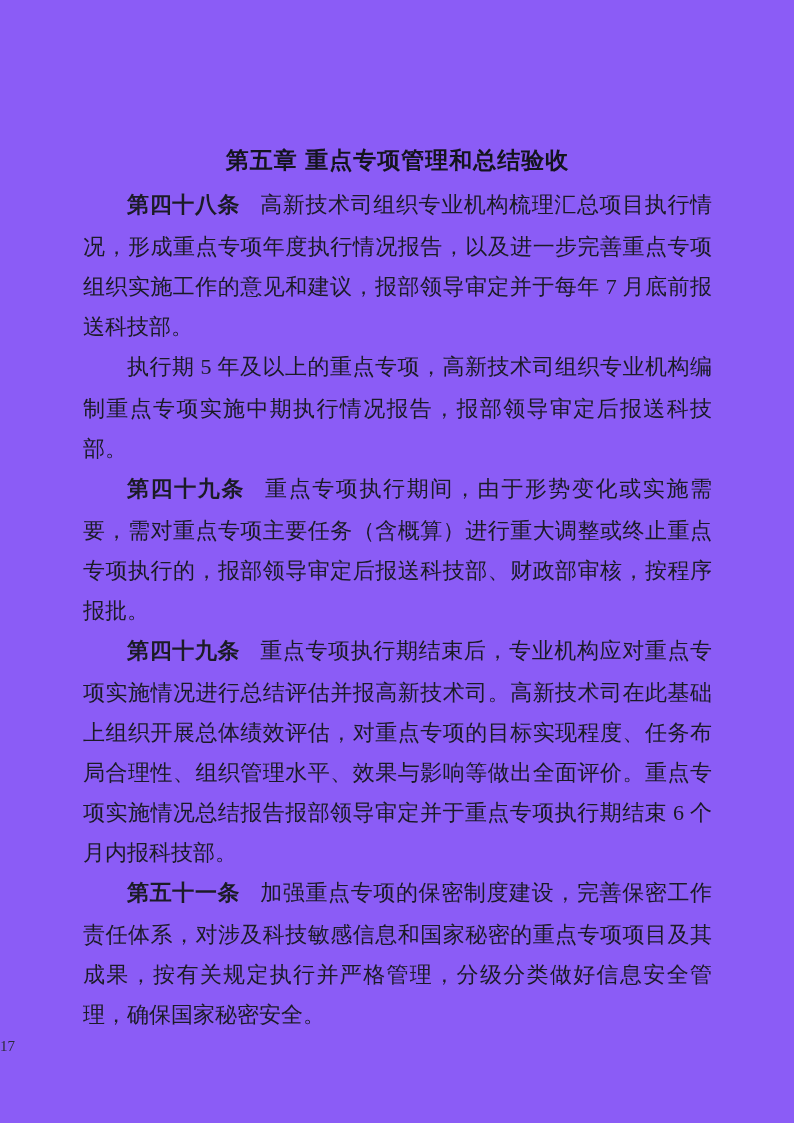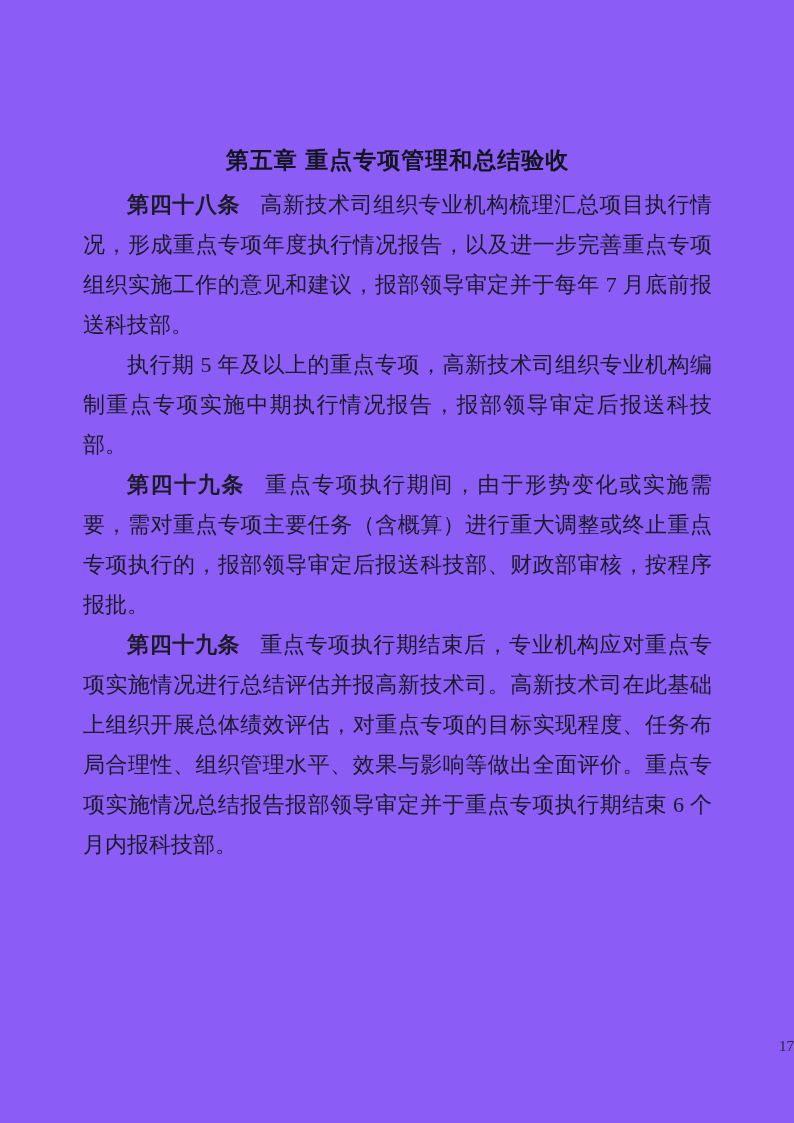--- a/index.html
+++ b/index.html
@@ -42,30 +42,31 @@
   .para {
     margin: 0;
     font-size: 22px;
     line-height: 40px;
     text-align: justify;
     text-indent: 44px;
     word-break: normal;
   }
   .term {
     font-weight: 700;
+    font-family: Liberation Mono, monospace;
   }
   .term:not(:empty) {
     margin-right: 20px;
   }
   .page-number {
     position: absolute;
     top: 1034px;
     left: 0;
     width: 794px;
-    text-align: right;
+    text-align: left;
     font-size: 15px;
     line-height: 24px;
     color: #2a2a38;
   }
 </style>
 </head>
 <body>
 
 <div class="page">
   <div class="content">
@@ -73,17 +74,18 @@
     <div class="chapter-title">第五章 重点专项管理和总结验收</div>
 
     <p class="para"><span class="term">第四十八条</span><span>高新技术司组织专业机构梳理汇总项目执行情况，形成重点专项年度执行情况报告，以及进一步完善重点专项组织实施工作的意见和建议，报部领导审定并于每年 7 月底前报送科技部。</span></p>
 
     <p class="para"><span class="term"></span><span>执行期 5 年及以上的重点专项，高新技术司组织专业机构编制重点专项实施中期执行情况报告，报部领导审定后报送科技部。</span></p>
 
     <p class="para"><span class="term">第四十九条</span><span>重点专项执行期间，由于形势变化或实施需要，需对重点专项主要任务（含概算）进行重大调整或终止重点专项执行的，报部领导审定后报送科技部、财政部审核，按程序报批。</span></p>
 
     <p class="para"><span class="term">第四十九条</span><span>重点专项执行期结束后，专业机构应对重点专项实施情况进行总结评估并报高新技术司。高新技术司在此基础上组织开展总体绩效评估，对重点专项的目标实现程度、任务布局合理性、组织管理水平、效果与影响等做出全面评价。重点专项实施情况总结报告报部领导审定并于重点专项执行期结束 6 个月内报科技部。</span></p>
 
+    <p class="para"><span class="term">第五十一条</span><span>加强重点专项的保密制度建设，完善保密工作责任体系，对涉及科技敏感信息和国家秘密的重点专项项目及其成果，按有关规定执行并严格管理，分级分类做好信息安全管理，确保国家秘密安全。</span></p>
 
   </div>
 
   <div class="page-number">17</div>
 </div>
 
 </body></html>

